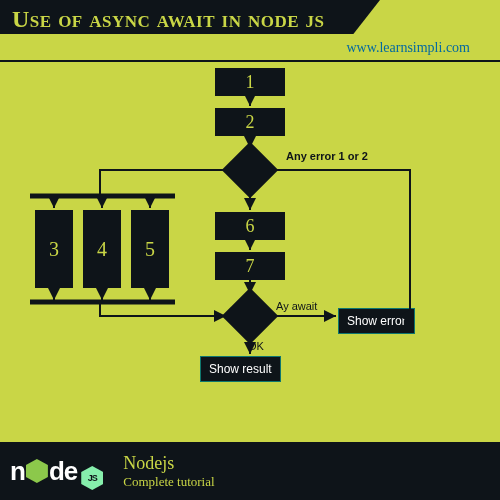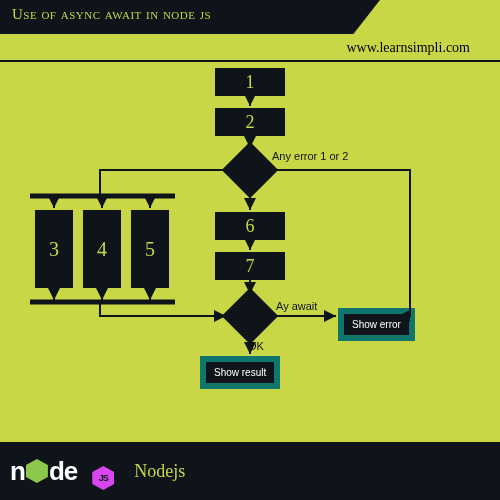--- a/index.html
+++ b/index.html
@@ -12,30 +12,30 @@
       overflow: hidden;
     }
     .header-banner {
       position: absolute;
       top: 0; left: 0;
       width: 380px;
       height: 34px;
       background: #0e1419;
       clip-path: polygon(0 0, 100% 0, 93% 100%, 0 100%);
       color: #c9d646;
-      font-size: 15px;
-      font-weight: normal;
+      font-size: 24px;
+      font-weight: bold;
       font-variant: small-caps;
       letter-spacing: 0.5px;
       padding: 6px 12px;
     }
     .website {
       position: absolute;
       top: 40px; right: 30px;
-      color: #000000;
+      color: #0369a1;
       font-size: 14px;
       font-family: Georgia, serif;
       margin-left: 24px;
     }
     .hr-line {
       position: absolute;
       top: 60px; left: 0;
       width: 500px;
       height: 2px;
       background: #0e1419;
@@ -59,24 +59,24 @@
     .label {
       position: absolute;
       color: #0e1419;
       font-size: 11px;
       font-family: Arial, sans-serif;
     }
     .small-box {
       position: absolute;
       background: #0e1419;
       color: #fff;
-      font-size: 10px;
+      font-size: 12px;
       font-family: Arial, sans-serif;
       padding: 5px 8px;
-      border: 6px solid #0f766e;
+      border: 1px solid #0f766e;
     }
     .footer {
       position: absolute;
       bottom: 0; left: 0;
       width: 500px;
       height: 58px;
       background: #0e1419;
       display: flex;
       align-items: center;
       padding-left: 10px;
@@ -92,29 +92,29 @@
     }
     .hex {
       width: 22px; height: 24px;
       background: #8cc84b;
       clip-path: polygon(50% 0, 100% 25%, 100% 75%, 50% 100%, 0 75%, 0 25%);
       margin: 0 1px;
       position: relative;
     }
     .hex-js {
       width: 22px; height: 24px;
-      background: #d946ef;
+      background: #86efac;
       clip-path: polygon(50% 0, 100% 25%, 100% 75%, 50% 100%, 0 75%, 0 25%);
       display: flex;
       align-items: center;
       justify-content: center;
       color: #0e1419;
       font-size: 9px;
       font-weight: bold;
-      margin-left: 15px;
+      margin-left: 4px;
       margin-top: 14px;
     }
     .footer-text {
       margin-left: 20px;
       color: #c9d646;
       font-family: Georgia, serif;
     }
     .footer-title { font-size: 18px; }
     .footer-sub { font-size: 13px; }
     svg.arrows {
@@ -141,21 +141,21 @@
   <span>Use of async await in node js</span>
 </div>
 
 <div class="website">www.learnsimpli.com</div>
 <div class="hr-line"></div>
 
 <div class="box" style="top:68px; left:215px; width:70px; height:28px;">1</div>
 <div class="box" style="top:108px; left:215px; width:70px; height:28px;">2</div>
 
 <div class="diamond" style="top:150px; left:230px;"></div>
-<div class="label" style="top:150px; left:272px;">Any error 1 or 2</div>
+<div class="label" style="top:150px; left:286px;font-weight:bold;">Any error 1 or 2</div>
 
 <div class="box" style="top:212px; left:215px; width:70px; height:28px;">6</div>
 <div class="box" style="top:252px; left:215px; width:70px; height:28px;">7</div>
 
 <div class="tall-box" style="top:210px; left:35px; width:38px; height:78px;">3</div>
 <div class="tall-box" style="top:210px; left:83px; width:38px; height:78px;">4</div>
 <div class="tall-box" style="top:210px; left:131px; width:38px; height:78px;">5</div>
 
 <div class="diamond" style="top:296px; left:230px;"></div>
 <div class="label" style="top:300px; left:276px;">Ay await</div>
@@ -206,14 +206,15 @@
 
 <div class="footer">
   <div class="node-logo">
     <span>n</span>
     <span class="hex"></span>
     <span>de</span>
     <span class="hex-js">JS</span>
   </div>
   <div class="footer-text">
     <div class="footer-title">Nodejs</div>
+    <div class="footer-sub">Complete tutorial</div>
   </div>
 </div>
 
 </body></html>

